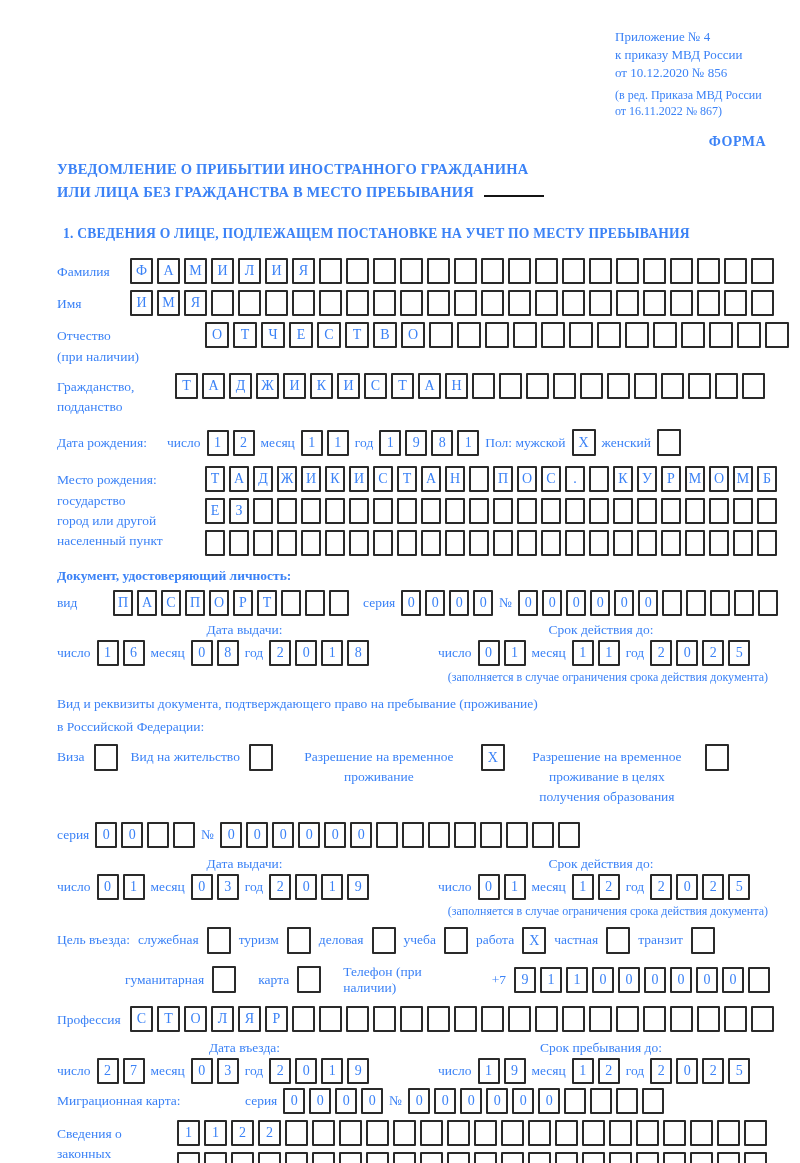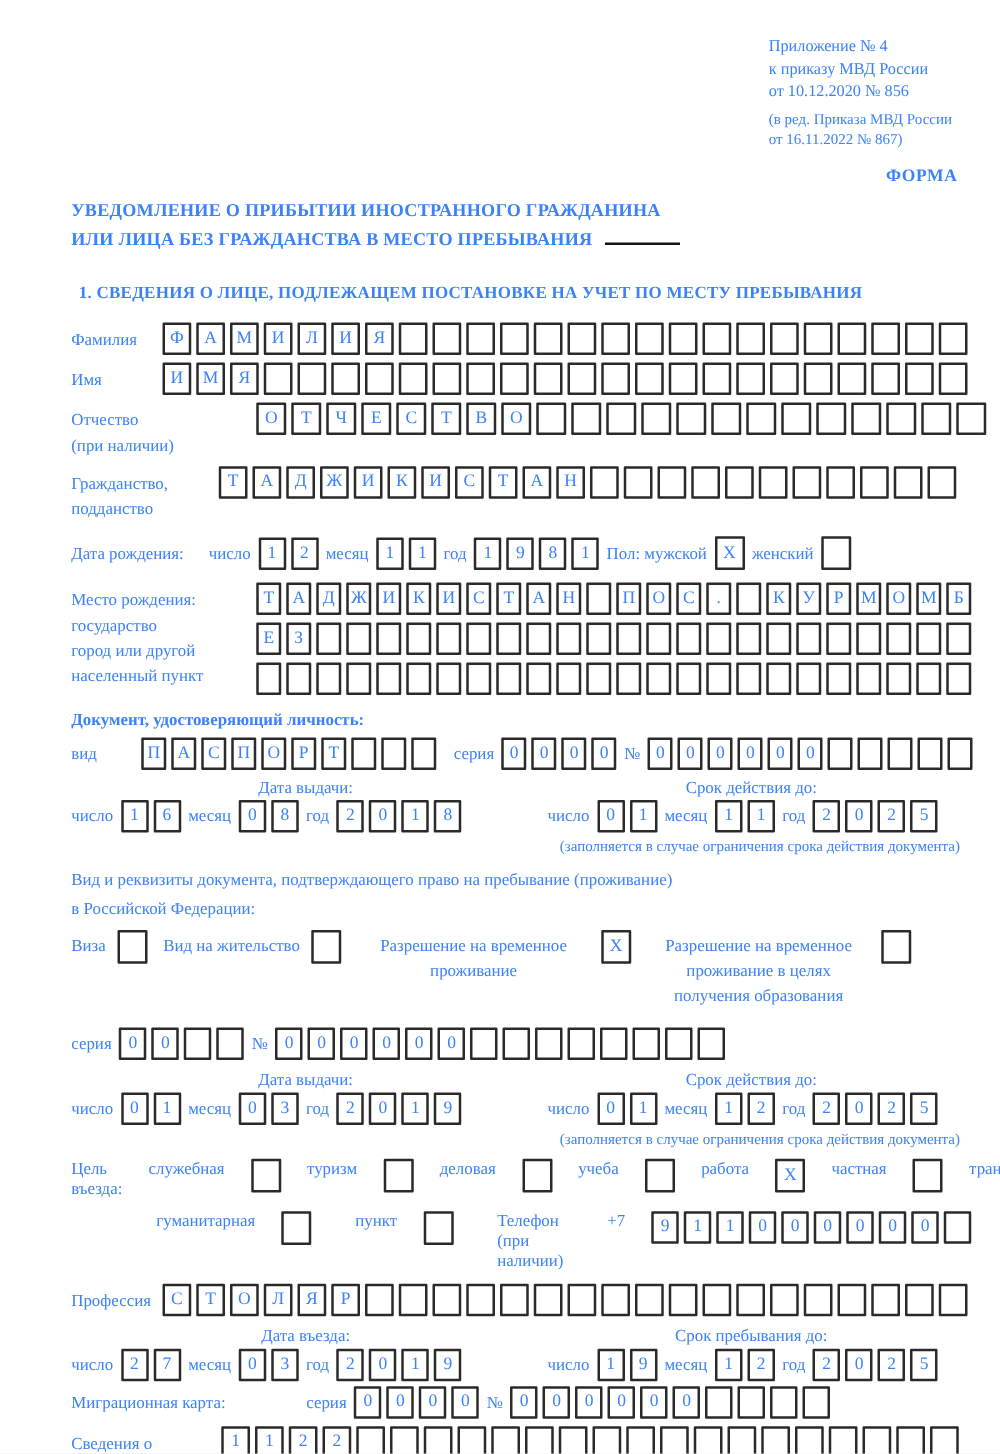--- a/index.html
+++ b/index.html
@@ -40,21 +40,21 @@
   .dgroup.gleft { width:375px; }
   .note { font-size:12px; text-align:right; margin:0 2px 8px 0; }
 
   .intro { font-size:13.5px; line-height:1.65; margin:4px 0 6px 0; }
   .optrow { display:flex; align-items:flex-start; gap:13px; margin:6px 0 14px 0; font-size:13.5px; }
   .opt { display:flex; align-items:flex-start; gap:9px; }
   .opt .otxt { line-height:1.5; padding-top:3px; }
   .otxt.c2 { width:186px; text-align:center; }
   .otxt.c3 { width:178px; text-align:center; }
 
-  .purpose-row { display:flex; align-items:flex-start; gap:21px; font-size:13.5px; margin-bottom:10px; flex-wrap:nowrap; }
+  .purpose-row { display:flex; align-items:center; gap:8px; font-size:13.5px; margin-bottom:10px; flex-wrap:nowrap; }
   .purpose-row.indent { margin-left:68px; }
   .gap-l { margin-left:14px; }
 </style>
 </head>
 <body>
 
 <div class="page">
 
   <div class="appendix">
     <div>Приложение № 4</div>
@@ -535,21 +535,21 @@
     <span class="cells cb">
         <span class="cell"></span>
       </span>
   </div>
 
   <div class="purpose-row indent">
     <span>гуманитарная</span>
     <span class="cells cb">
         <span class="cell"></span>
       </span>
-    <span class="gap-l">пункт</span>
+    <span class="gap-l">карта</span>
     <span class="cells cb">
         <span class="cell"></span>
       </span>
     <span class="gap-l">Телефон (при наличии)</span>
     <span class="gap-l">+7</span>
     <span class="cells">
         <span class="cell">9</span>
         <span class="cell">1</span>
         <span class="cell">1</span>
         <span class="cell">0</span>

